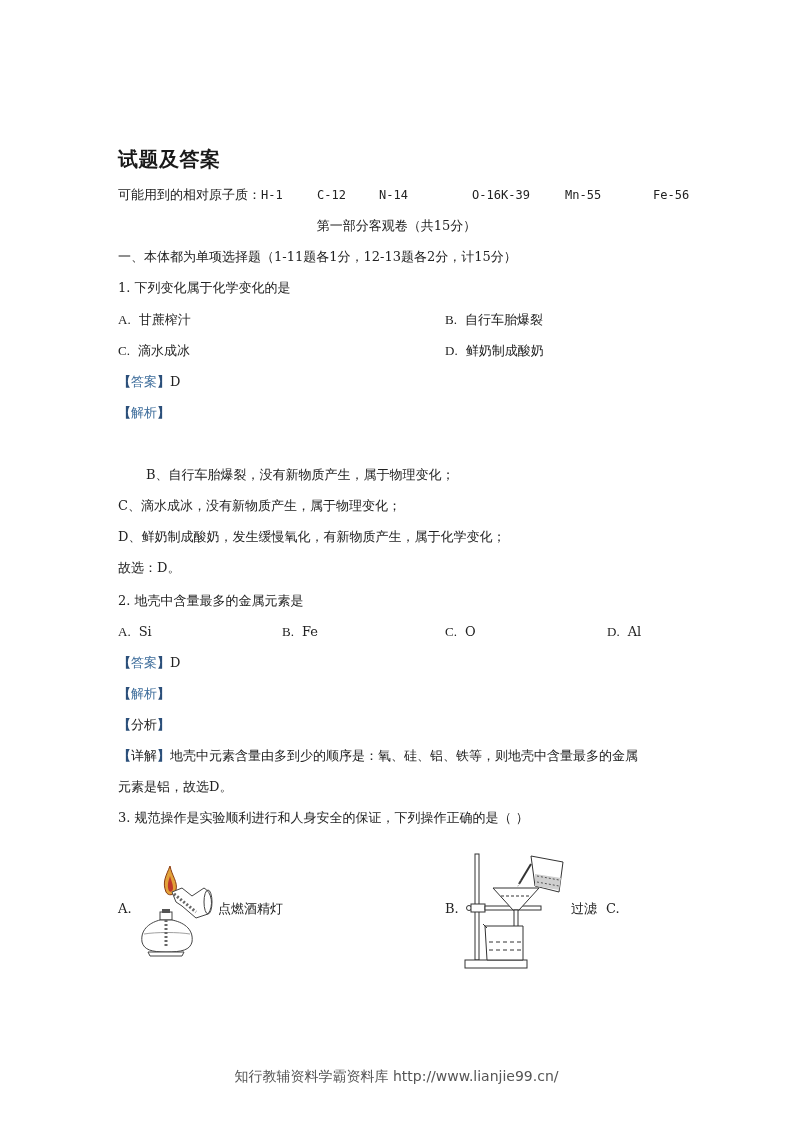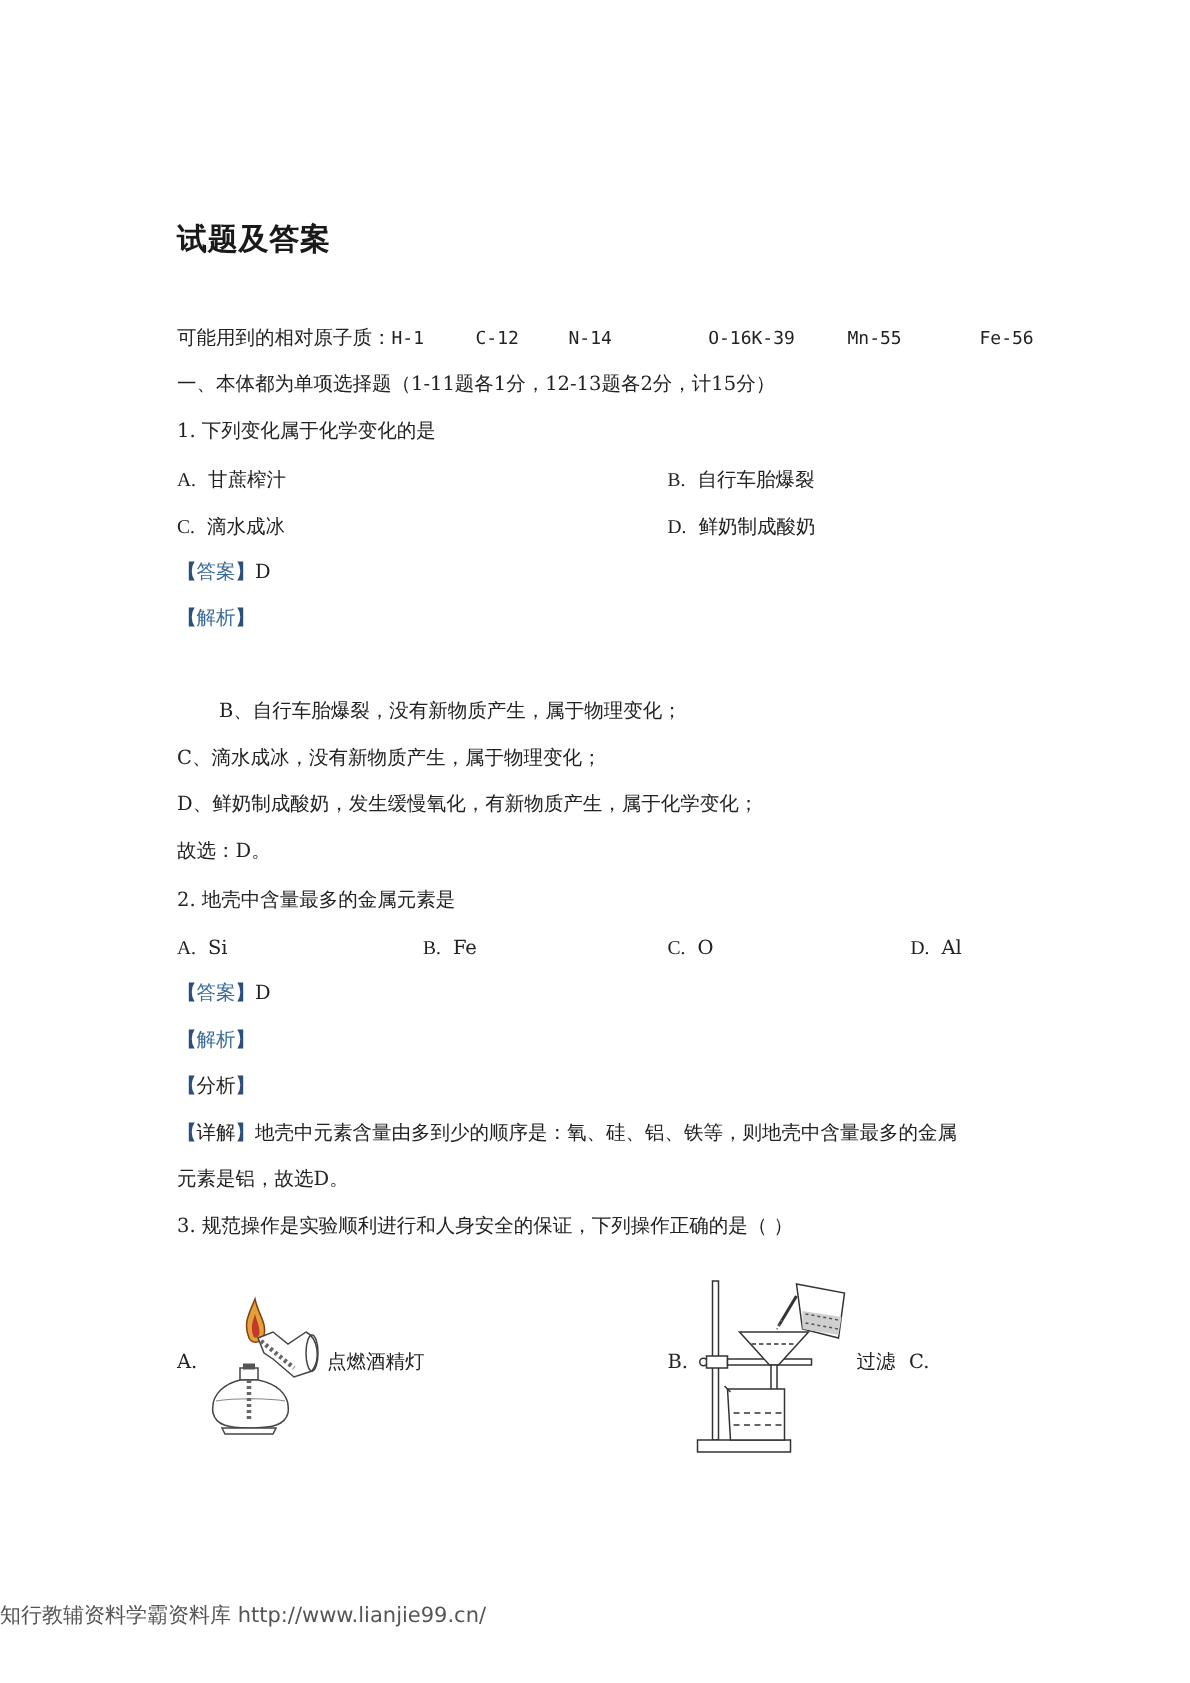--- a/index.html
+++ b/index.html
@@ -70,36 +70,38 @@
       font-weight: bold;
     }
     .figure {
       position: absolute;
     }
     .footer {
       position: absolute;
       left: 0;
       width: 793px;
       top: 1068px;
+      text-align: center;
       font-family: "DejaVu Sans", "Liberation Sans", sans-serif;
       font-size: 14px;
       color: #555555;
     }
   </style>
 </head>
 <body>
 
 <div class="page">
 
   <div class="title" style="top:146px;">试题及答案</div>
 
   <div class="line" style="top:186px;">
-    <span>可能用到的相对原子质：</span><span class="mass-item" style="width:56px;">H-1</span><span class="mass-item" style="width:62px;">C-12</span><span class="mass-item" style="width:61px;">N-14</span><span class="mass-item" style="width:61px;text-align:right;">O-16</span><span class="mass-item" style="width:64px;margin-top:30px;">K-39</span><span class="mass-item" style="width:88px;">Mn-55</span><span class="mass-item">Fe-56</span>
-  </div>
-
+    <span>可能用到的相对原子质：</span><span class="mass-item" style="width:56px;">H-1</span><span class="mass-item" style="width:62px;">C-12</span><span class="mass-item" style="width:61px;">N-14</span><span class="mass-item" style="width:61px;text-align:right;">O-16</span><span class="mass-item" style="width:64px;">K-39</span><span class="mass-item" style="width:88px;">Mn-55</span><span class="mass-item">Fe-56</span>
+  </div>
+
+  <div class="center" style="top:217px;">第一部分客观卷（共15分）</div>
 
   <div class="line" style="top:248px;">一、本体都为单项选择题（1-11题各1分，12-13题各2分，计15分）</div>
 
   <div class="line" style="top:279px;">1. 下列变化属于化学变化的是</div>
 
   <div class="opt" style="left:118px; top:311px;">
     <span class="opt-letter">A.</span><span>甘蔗榨汁</span>
   </div>
   <div class="opt" style="left:445px; top:311px;">
     <span class="opt-letter">B.</span><span>自行车胎爆裂</span>

